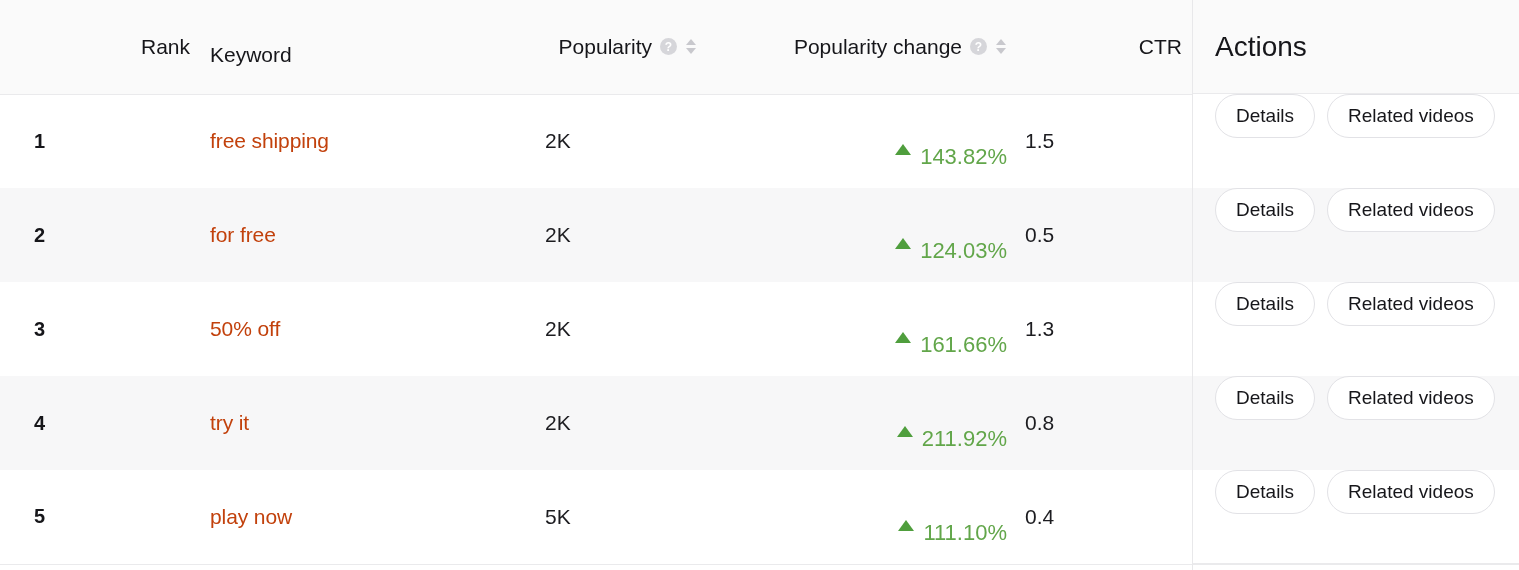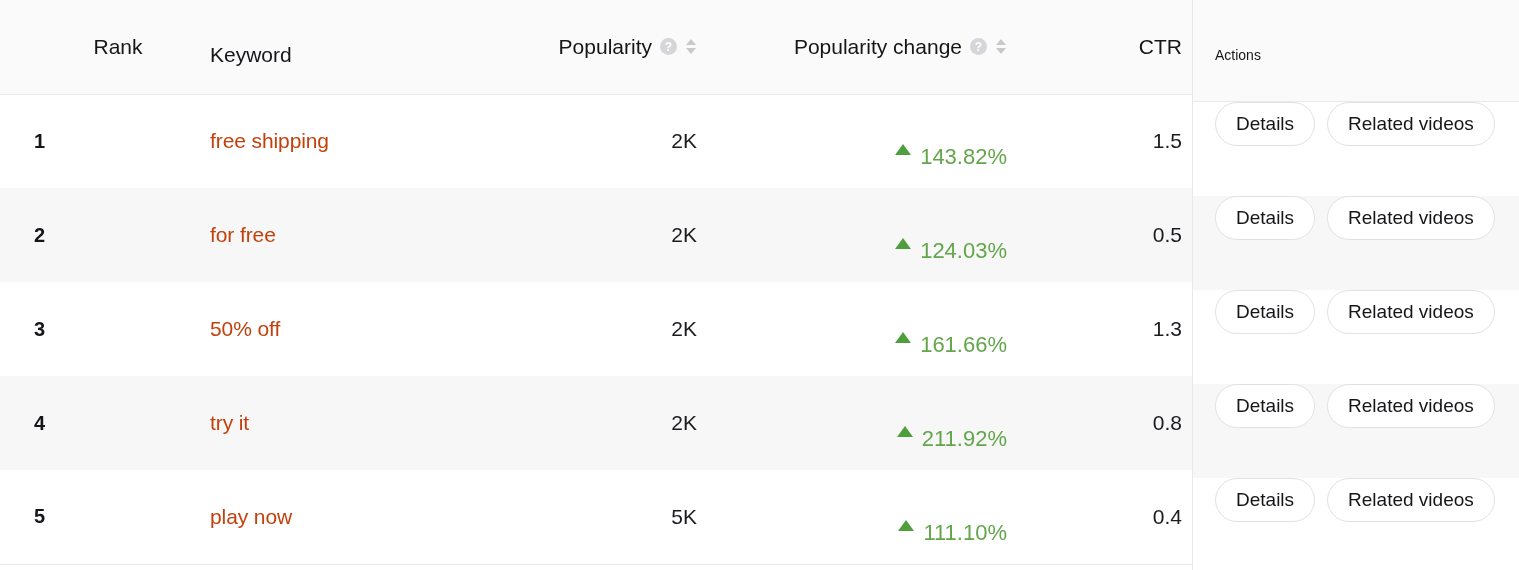--- a/index.html
+++ b/index.html
@@ -55,21 +55,21 @@
     vertical-align: middle;
     padding: 0;
     border-bottom: 1px solid #eaeaec;
     background: #fafafa;
   }
   .th-inner {
     display: flex;
     align-items: center;
     gap: 8px;
   }
-  .th-left   { justify-content: center; padding-left: 46px; }
+  .th-left   { justify-content: flex-end; padding-left: 46px; }
   .th-left-k { justify-content: flex-start; padding-left: 20px; margin-top: 16px; }
   .th-right  { justify-content: flex-end;  padding-right: 18px; }
 
   
   .help-icon {
     display: inline-flex;
     align-items: center;
     justify-content: center;
     width: 17px;
     height: 17px;
@@ -123,21 +123,20 @@
     color: #16161a;
   }
   .cell-kw {
     padding-left: 20px;
     font-weight: 400;
     font-size: 21px;
     color: #c2410c;
     letter-spacing: -0.1px;
   }
   .cell-num {
-    text-align: right;
     padding-right: 18px;
     font-size: 21px;
     color: #1c1c20;
   }
   .cell-change {
     text-align: right;
     padding-right: 18px;
     white-space: nowrap;
   }
   .change-wrap {
@@ -166,23 +165,22 @@
     border-left: 1px solid #e8e8ea;
     overflow: hidden;
   }
   .sticky-head {
     height: 94px;
     background: #fafafa;
     border-bottom: 1px solid #eaeaec;
     display: flex;
     align-items: center;
     padding-left: 22px;
-    font-size: 14px;
-    color: #16161a;
-    margin-top: 8px;
+    font-size: 28px;
+    color: #16161a;
   }
   .sticky-row {
     height: 94px;
     display: flex;
     align-items: flex-start;
     gap: 12px;
     padding-left: 22px;
   }
   .sticky-row.odd  { background: #ffffff; }
   .sticky-row.even { background: #f7f7f8; }

